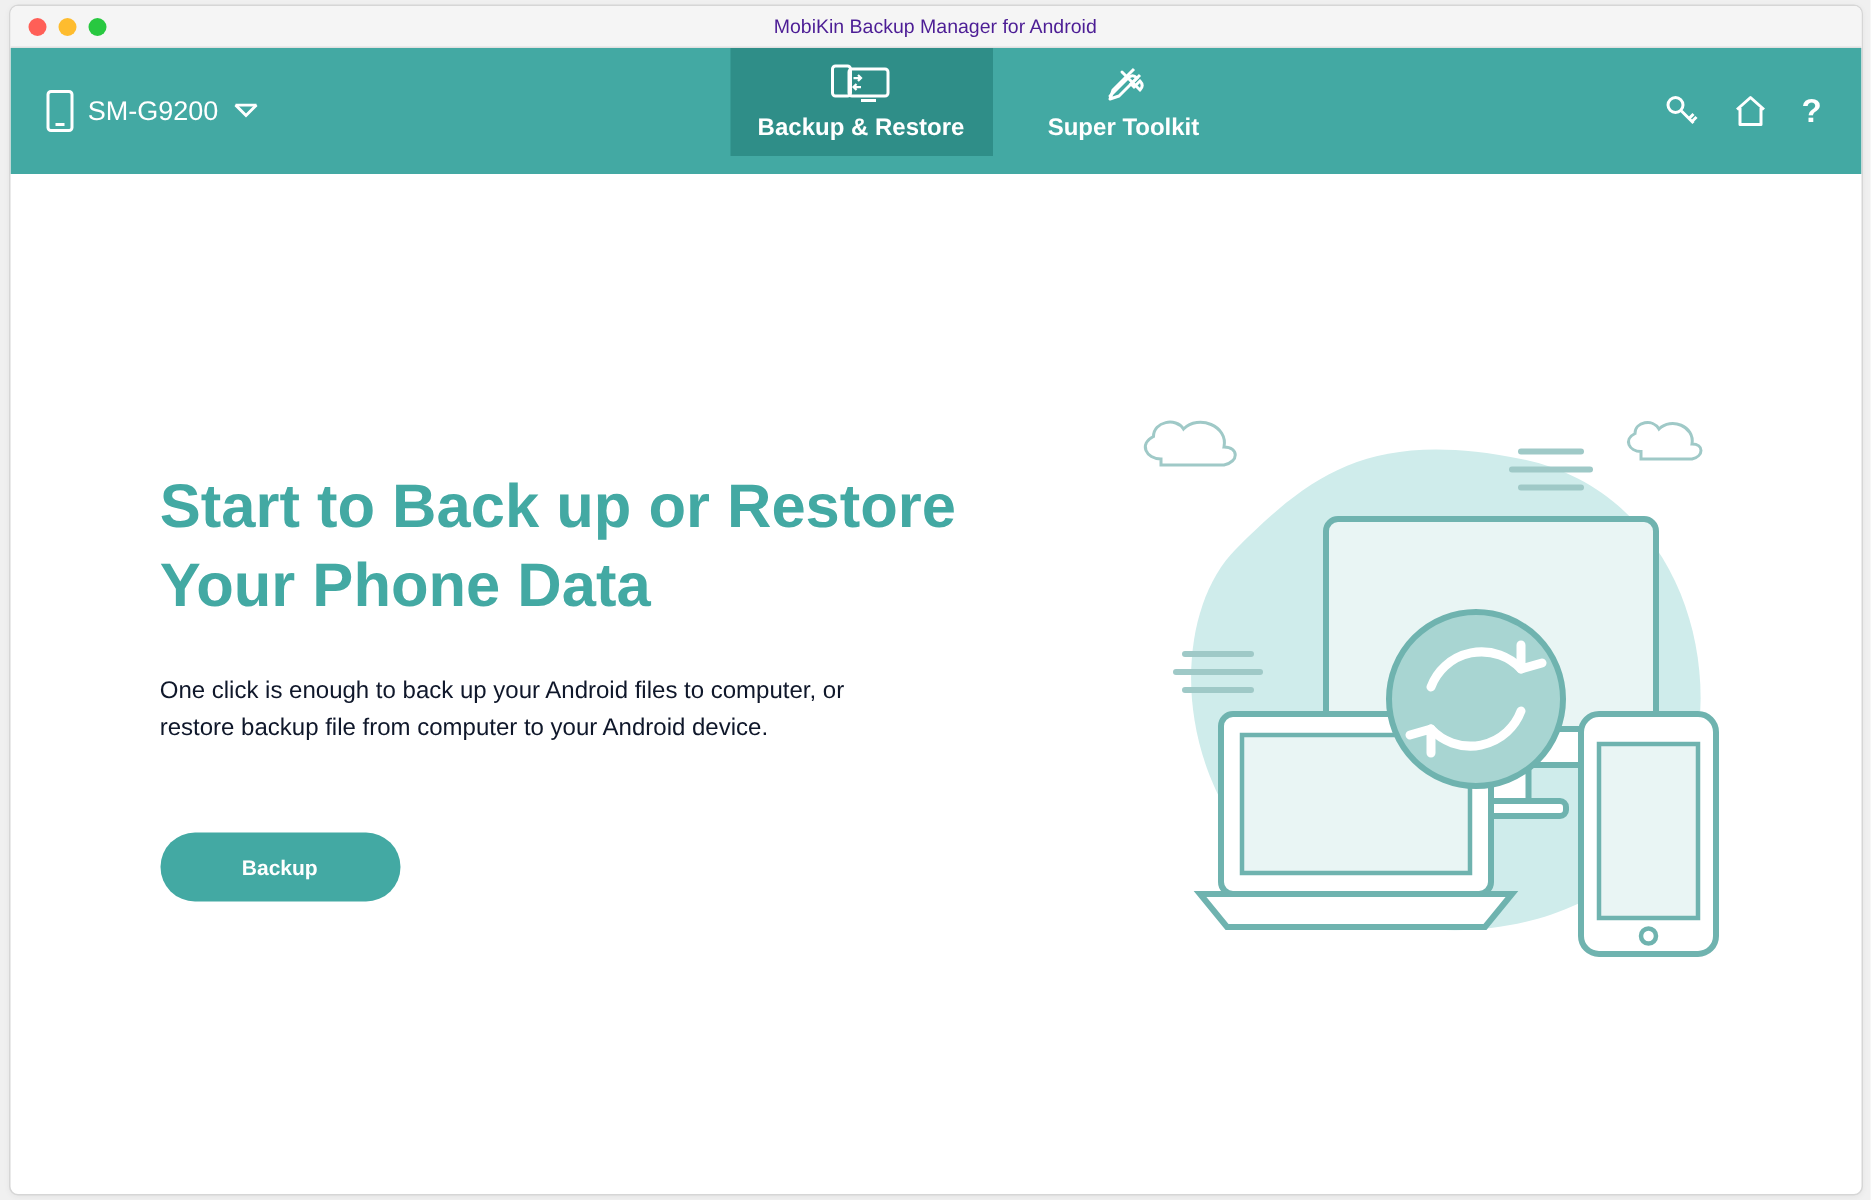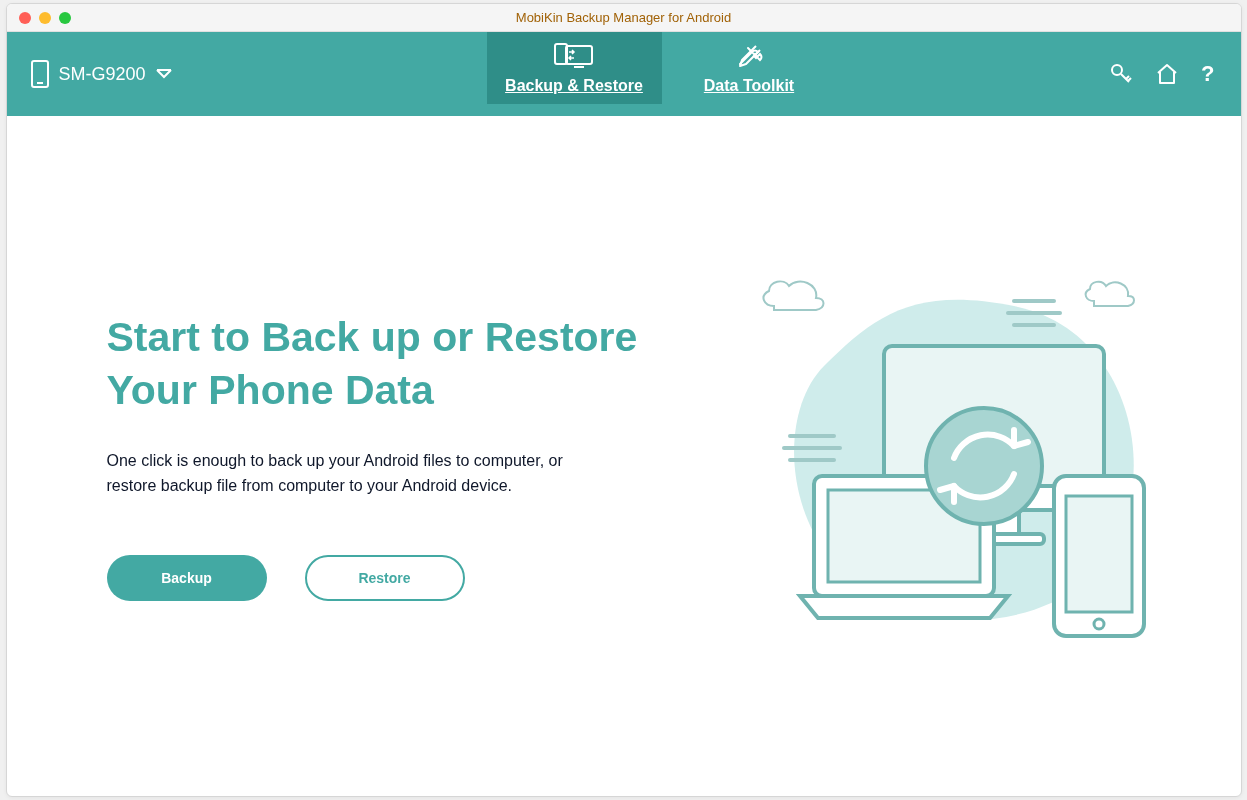--- a/index.html
+++ b/index.html
@@ -40,21 +40,21 @@
   .traffic-light {
     width: 12px; height: 12px; border-radius: 50%;
   }
   .tl-close { background: #ff5f57; }
   .tl-min   { background: #febc2e; }
   .tl-max   { background: #28c840; }
   .title {
     position: absolute; left: 0; right: 0;
     text-align: center;
     font-size: 13px;
-    color: #a16207;
+    color: #4c1d95;
   }
   
   .toolbar {
     height: 84px;
     background: #43a9a3;
     display: flex;
     align-items: stretch;
     color: #fff;
     position: relative;
   }
@@ -74,21 +74,20 @@
     content:""; position:absolute; bottom:2px; left:50%;
     width:6px; height:2px; background:#fff; transform:translateX(-50%);
   }
   .device-name { font-size: 18px; font-weight: 500; }
   .dropdown-icon svg { display:block; }
   .nav-tabs {
     position: absolute;
     left: 480px;
     top: 0; bottom: 12px;
     display: flex;
-    text-decoration: underline;
   }
   .nav-tab {
     width: 175px;
     display: flex;
     flex-direction: column;
     align-items: center;
     justify-content: center;
     gap: 6px;
     cursor: pointer;
     font-size: 16px;
@@ -192,21 +191,21 @@
         </span>
         <span>Backup &amp; Restore</span>
       </div>
       <div class="nav-tab">
         <span class="tab-icon">
           <svg width="30" height="28" viewBox="0 0 30 28">
             <path d="M6 22 L18 10 M18 10 C20 8 22 8 24 10 L20 14 L22 16 L26 12 C28 14 28 16 26 18 L14 6" fill="none" stroke="#fff" stroke-width="2" stroke-linecap="round"></path>
             <path d="M22 4 L8 18 L6 24 L12 22 L26 8" fill="none" stroke="#fff" stroke-width="2" stroke-linejoin="round"></path>
           </svg>
         </span>
-        <span>Data Toolkit</span>
+        <span>Super Toolkit</span>
       </div>
     </div>
 
     <div class="toolbar-right">
       <span class="icon-btn">
         <svg width="24" height="24" viewBox="0 0 24 24">
           <circle cx="8" cy="8" r="5" fill="none" stroke="#fff" stroke-width="2"></circle>
           <path d="M12 12 L20 20 M17 17 L20 14 M19 19 L22 16" fill="none" stroke="#fff" stroke-width="2"></path>
         </svg>
       </span>
@@ -218,21 +217,20 @@
       <span class="icon-btn help-icon">?</span>
     </div>
   </div>
 
   <div class="content">
     <div class="left-pane">
       <h1 class="headline">Start to Back up or Restore Your Phone Data</h1>
       <p class="description">One click is enough to back up your Android files to computer, or restore backup file from computer to your Android device.</p>
       <div class="action-row">
         <button class="pill-btn pill-solid">Backup</button>
-        <button class="pill-btn pill-outline">Restore</button>
       </div>
     </div>
 
     <div class="right-pane">
       <svg class="illustration" viewBox="0 0 460 420">
 
         <path d="M110 120 C60 170 70 300 160 350 C250 400 380 370 410 280 C440 190 400 80 300 60 C200 40 160 70 110 120 Z" fill="#cfeceb"></path>
 
         <g fill="#fff" stroke="#9fc9c7" stroke-width="2">
           <path d="M60 60 C50 60 45 50 55 45 C55 35 70 32 75 40 C85 30 105 38 102 52 C112 52 112 62 102 64 L60 64 Z"></path>

